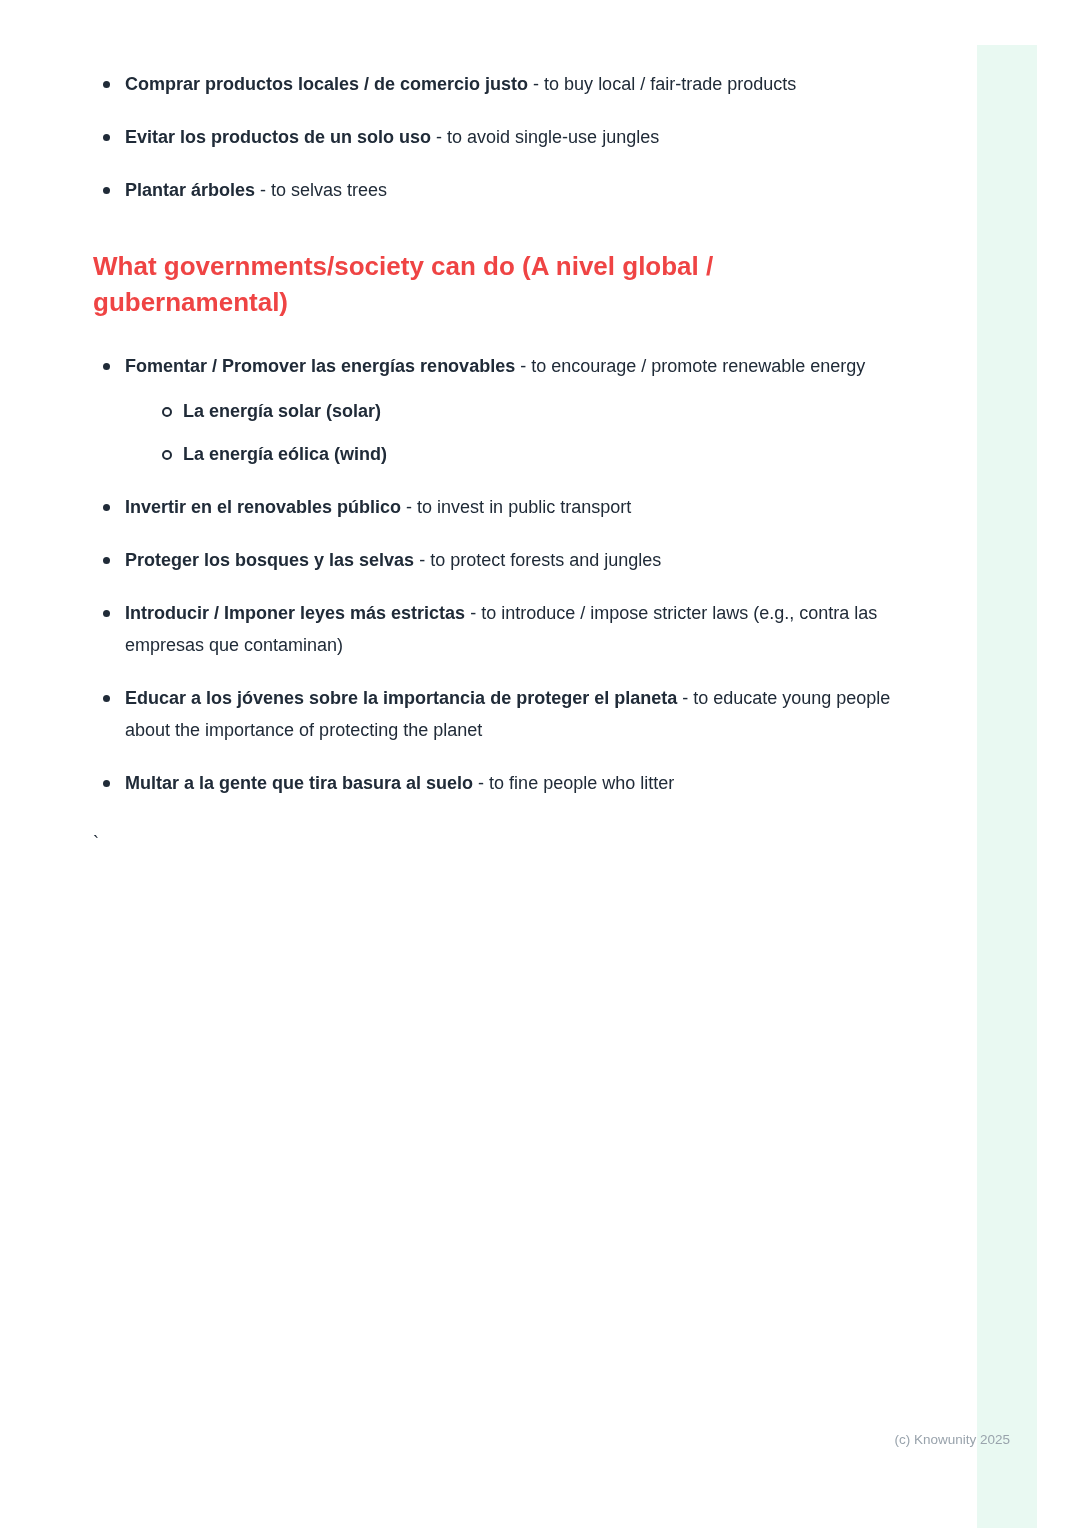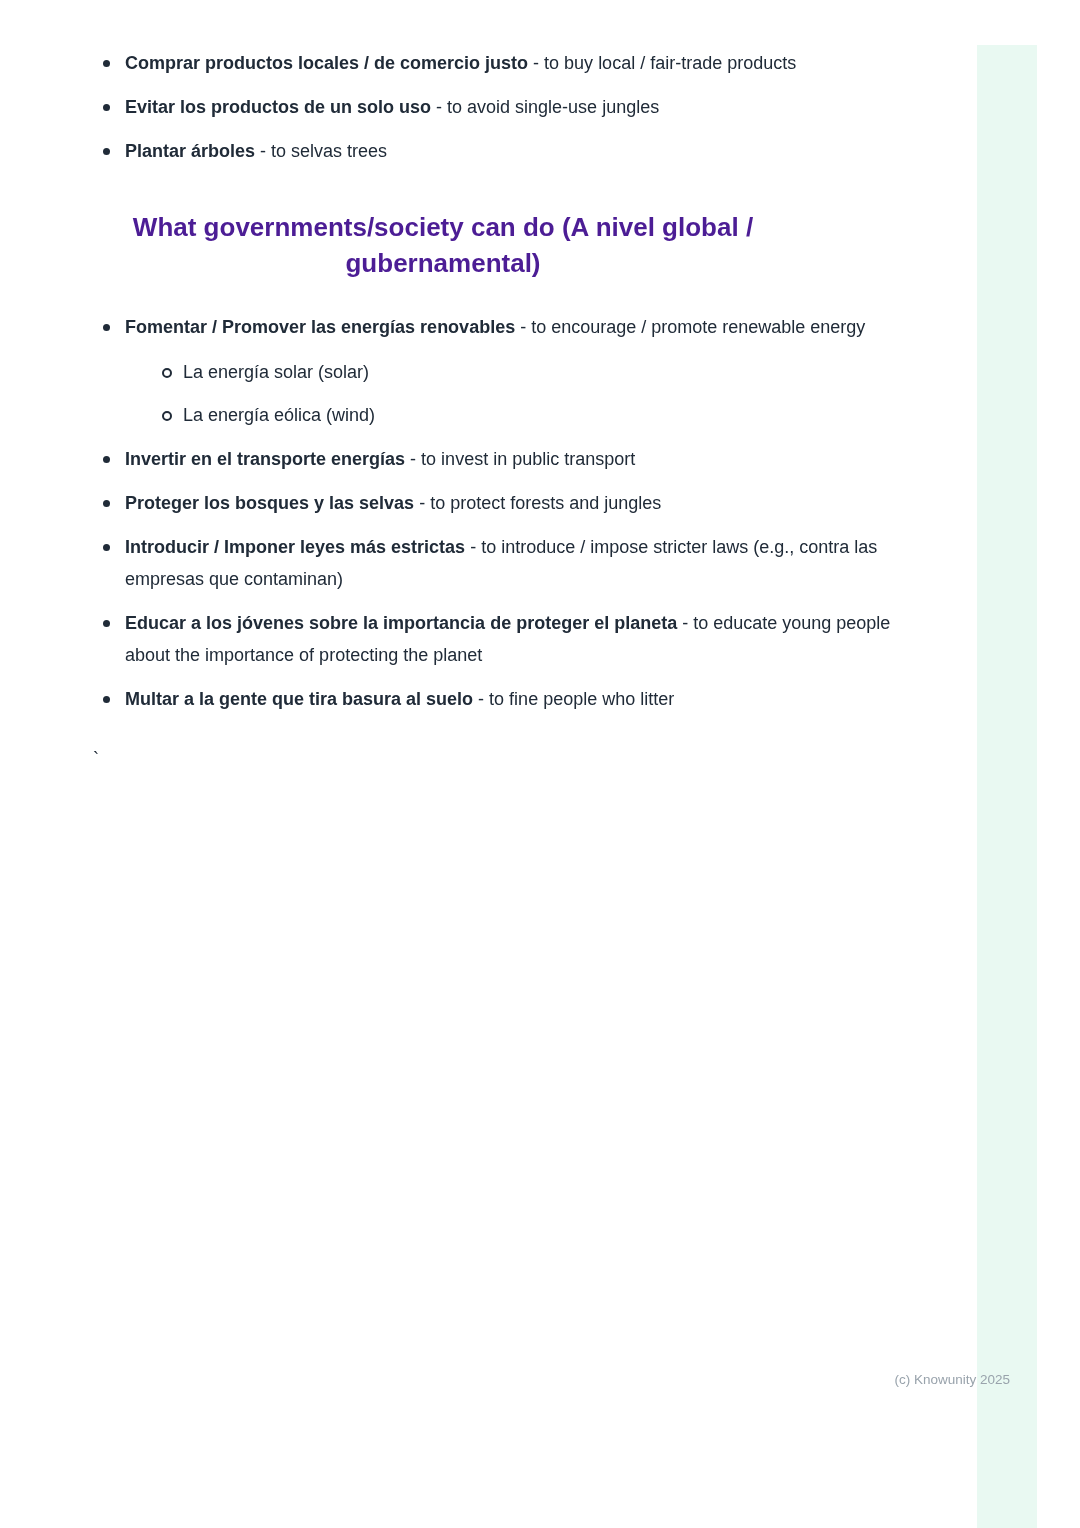--- a/index.html
+++ b/index.html
@@ -34,20 +34,21 @@
     margin: 0;
     padding: 0;
     width: 800px;
   }
   ul.list > li {
     position: relative;
     padding-left: 32px;
     margin-bottom: 12px;
     font-size: 18px;
     line-height: 32px;
+    margin-top: 21px;
   }
   .dot {
     position: absolute;
     left: 10px;
     top: 13px;
     width: 7px;
     height: 7px;
     border-radius: 50%;
     background: #202b38;
   }
@@ -56,49 +57,48 @@
     list-style: none;
     margin: 13px 0 6px 35px;
     padding: 0;
   }
   ul.sublist > li {
     position: relative;
     padding-left: 23px;
     margin-bottom: 11px;
     font-size: 18px;
     line-height: 32px;
-    font-weight: 400;
+    font-weight: 700;
   }
   .circle {
     position: absolute;
     left: 2px;
     top: 12px;
     width: 6px;
     height: 6px;
     border-radius: 50%;
     border: 2px solid #202b38;
     background: transparent;
   }
   h2.heading {
     margin: 42px 0 30px 0;
     max-width: 700px;
     font-size: 26px;
     line-height: 36px;
     font-weight: 700;
-    color: #4c1d95;
-    text-align: center;
+    color: #ef4444;
   }
   .stray {
     margin: 28px 0 0 0;
     font-size: 18px;
     line-height: 32px;
   }
   .footer {
     position: absolute;
-    top: 1372px;
+    top: 1432px;
     right: 70px;
     font-size: 13.5px;
     color: #99a3ac;
   }
 </style>
 </head>
 <body>
 
 <div class="stripe"></div>
 
@@ -131,21 +131,21 @@
           <span>La energía solar (solar)</span>
         </li>
         <li>
           <span class="circle"></span>
           <span>La energía eólica (wind)</span>
         </li>
       </ul>
     </li>
     <li>
       <span class="dot"></span>
-      <span class="b">Invertir en el transporte energías</span><span class="r"> - to invest in public transport</span>
+      <span class="b">Invertir en el renovables público</span><span class="r"> - to invest in public transport</span>
     </li>
     <li>
       <span class="dot"></span>
       <span class="b">Proteger los bosques y las selvas</span><span class="r"> - to protect forests and jungles</span>
     </li>
     <li>
       <span class="dot"></span>
       <span class="b">Introducir / Imponer leyes más estrictas</span><span class="r"> - to introduce / impose stricter laws (e.g., contra las empresas que contaminan)</span>
     </li>
     <li>

